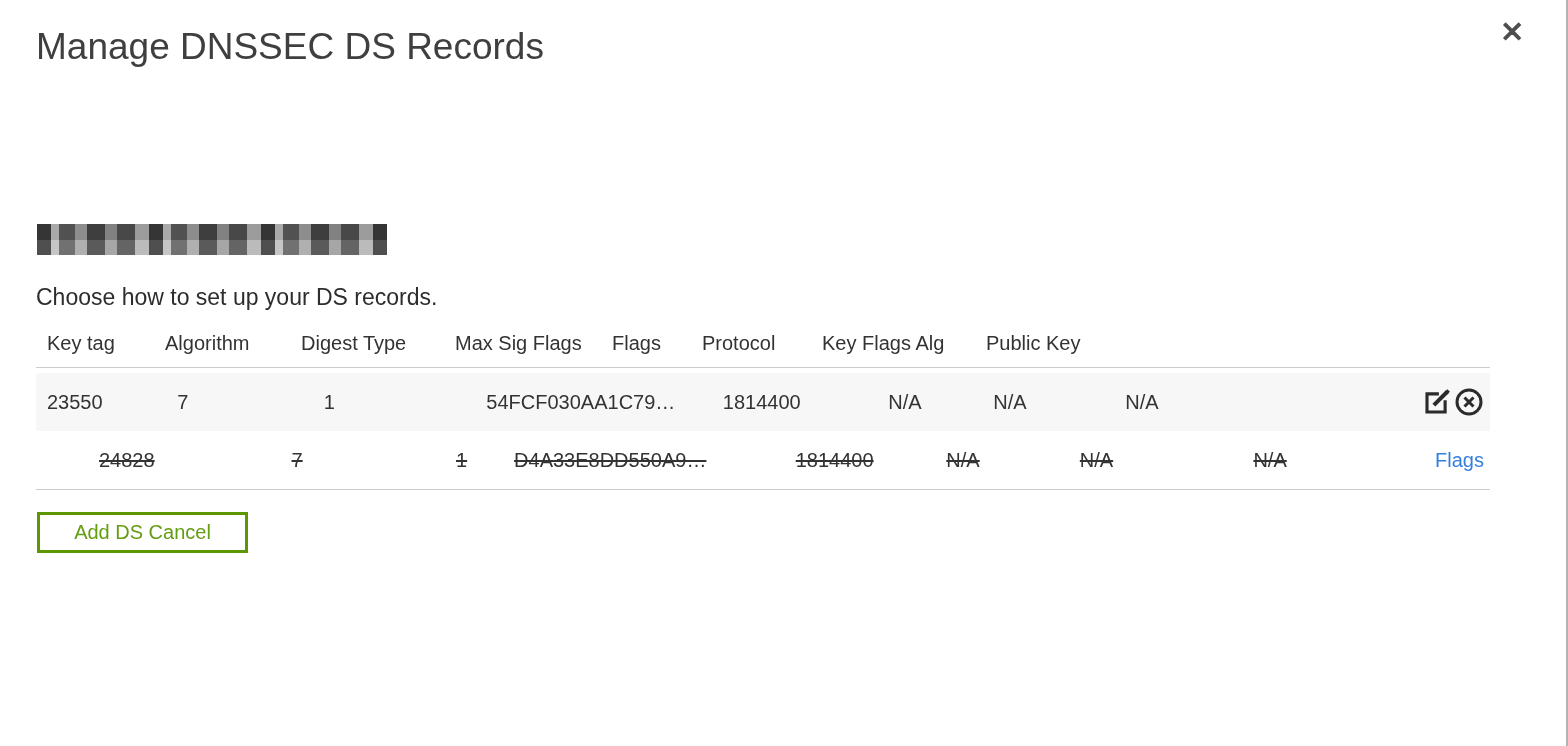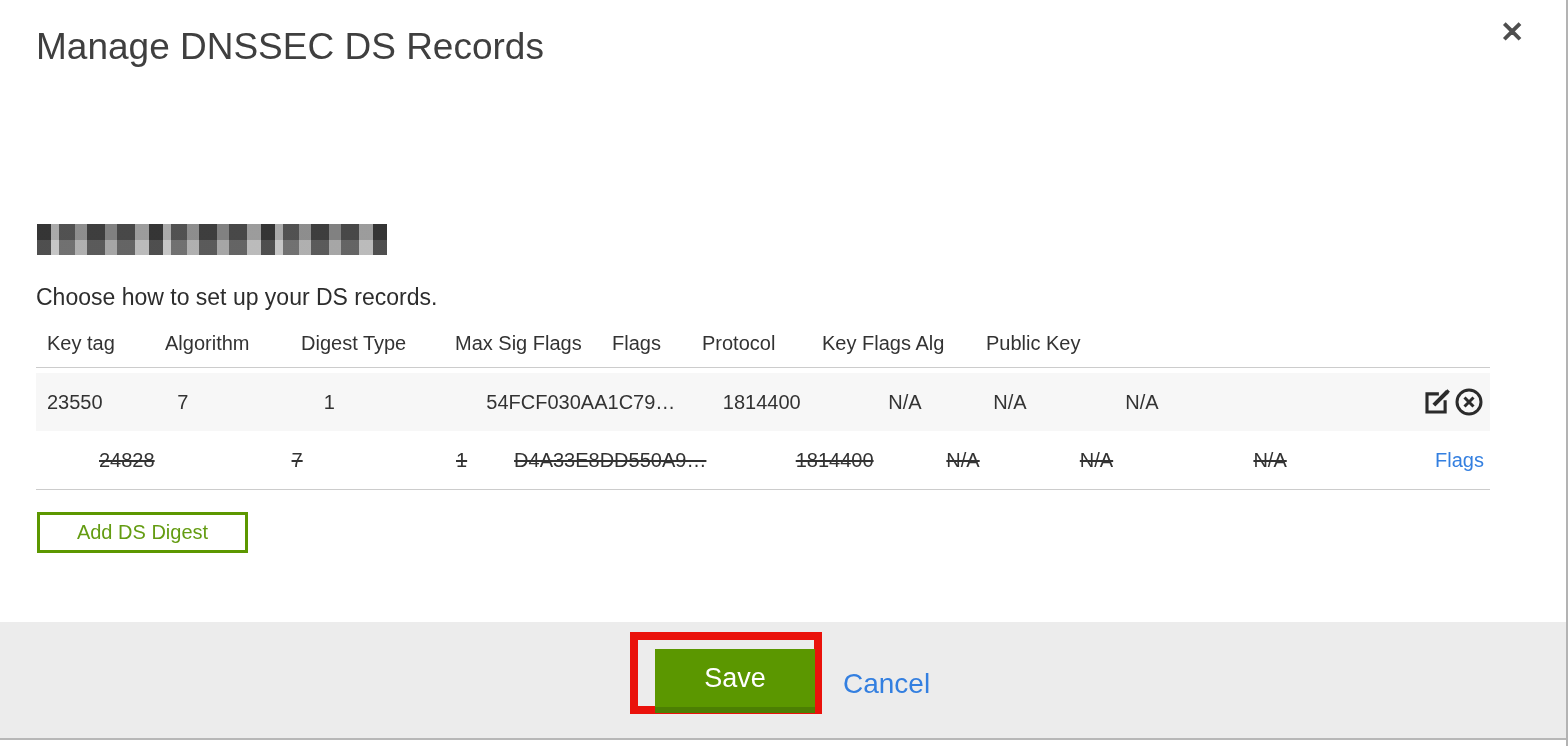--- a/index.html
+++ b/index.html
@@ -147,22 +147,17 @@
       <div class="cell c5">N/A</div>
       <div class="cell c6">N/A</div>
       <div class="cell c7">N/A</div>
       <div class="cell c8"></div>
       <div class="c9">
         <a class="undo-link">Flags</a>
       </div>
     </div>
   </div>
 
-  <button class="add-btn">Add DS Digest</button>
+  <button class="add-btn">Add DS Cancel</button>
 
-  <div class="footer">
-    <div class="red-annotation"></div>
-    <button class="save-btn">Save</button>
-    <a class="cancel">Cancel</a>
-  </div>
 
   <div class="right-edge"></div>
 </div>
 
 </body></html>

